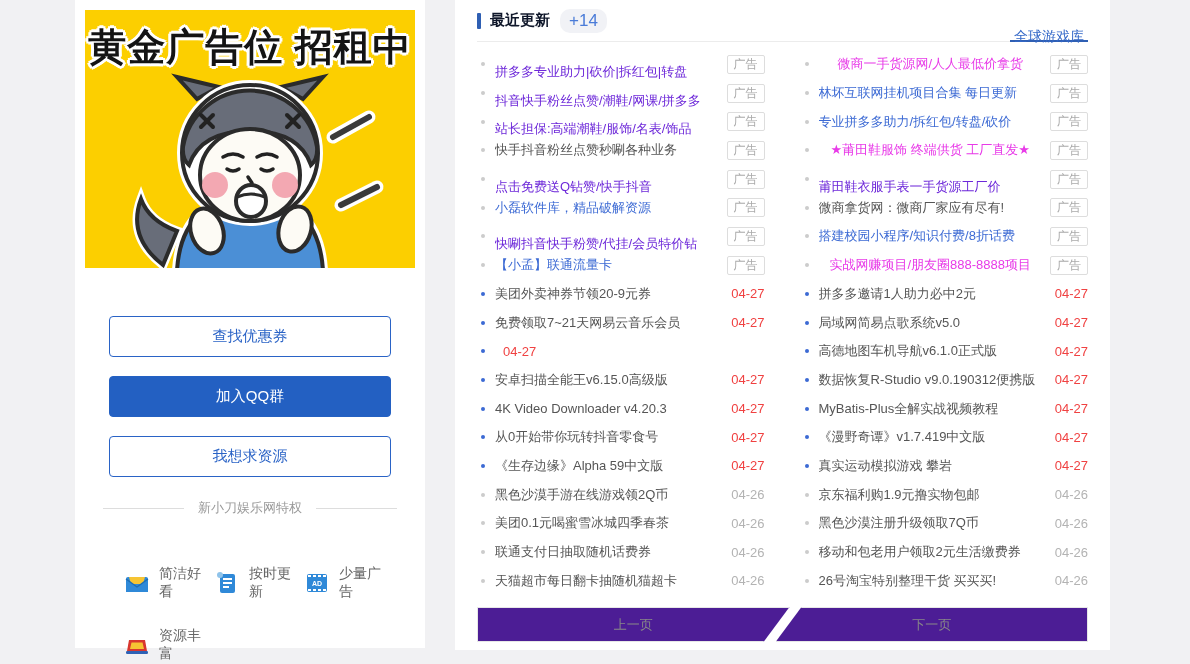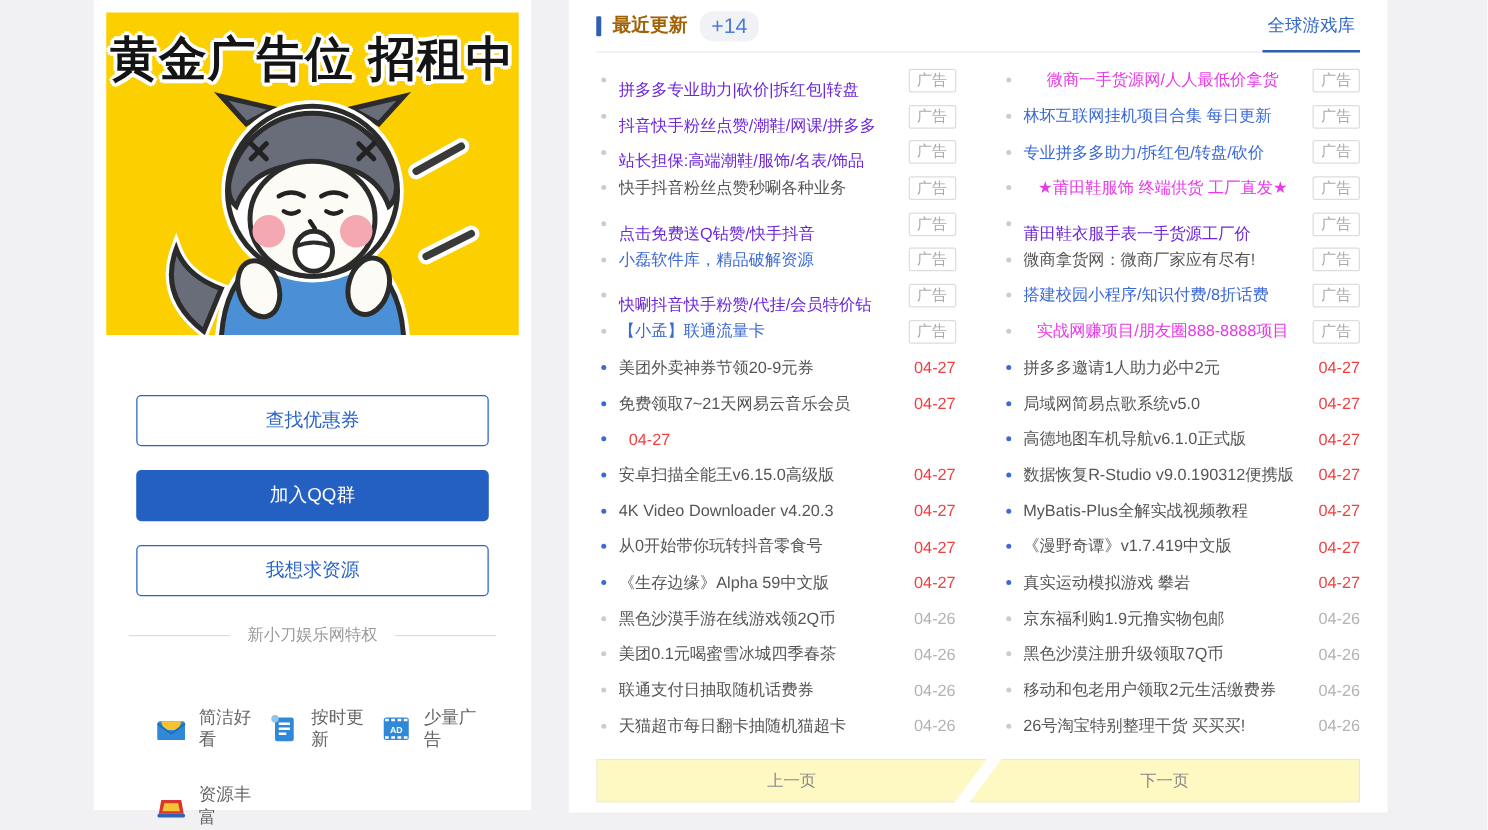--- a/index.html
+++ b/index.html
@@ -42,47 +42,47 @@
   .feature { display:flex; align-items:center; gap:10px; font-size:14px; color:#666; }
   .fe-ic { width:24px; height:24px; flex:0 0 24px; }
 
   
   .right-panel { width:655px; height:650px; background:#fff; padding:0 22px; position:relative; }
   .panel-head {
     height:42px; display:flex; align-items:center; border-bottom:1px solid #ececec;
     position:relative;
   }
   .head-bar { width:4px; height:16px; background:#2f5fb3; border-radius:1px; margin-right:9px; }
-  .head-title { font-size:15px; font-weight:bold; color:#a16207; }
+  .head-title { font-size:15px; font-weight:bold; color:#0f172a; }
   .head-badge {
     margin-left:10px; background:#f1f2f6; color:#4a7bd8; font-size:17px;
     border-radius:10px; padding:2px 9px;
   }
   .head-link {
     margin-left:auto; font-size:14px; color:#3468c8; cursor:pointer;
-    height:42px; line-height:40px; border-bottom:2px solid #2f5fb3; padding:0 4px;
+    height:42px; line-height:40px; border-bottom:2px solid #2f5fb3; padding:16px 4px;
   }
 
   .cols { display:flex; gap:36px; padding-top:8px; }
   .col { flex:1; min-width:0; }
   .row { display:flex; align-items:center; height:28.7px; font-size:13px; }
   .bullet { width:4px; height:4px; border-radius:50%; background:#ccc; flex:0 0 4px; margin:0 10px 0 4px; }
   .bullet.b-new { background:#3c6ad4; }
   .row a { flex:1; min-width:0; overflow:hidden; text-overflow:ellipsis; white-space:nowrap;
            text-decoration:none; cursor:pointer; }
   .t-red { color:#6d28d9;margin-top:15px; } .t-blue { color:#3c6ad4; } .t-magenta { color:#e83ae8;text-align:center; } .t-dark { color:#555; }
   .r-ad { font-size:12px; color:#aaa; border:1px solid #ddd; border-radius:2px;
           padding:0 6px; line-height:17px; margin-left:8px; flex:0 0 auto; }
   .r-new { color:#f04141; margin-left:8px; flex:0 0 auto; }
   .r-old { color:#b3b3b3; margin-left:8px; flex:0 0 auto; }
 
   .pager { display:flex; margin-top:12px; }
   .page-btn {
     flex:1; height:35px; display:flex; align-items:center; justify-content:center;
-    font-size:13px; color:#888; background:#fef9c3; border:1px solid #e7e7e7; cursor:pointer;
+    font-size:13px; color:#888; background:#4c1d95; border:1px solid #e7e7e7; cursor:pointer;
   }
   .page-btn.prev { clip-path:polygon(0 0, 100% 0, calc(100% - 26px) 100%, 0 100%); }
   .page-btn.next { clip-path:polygon(26px 0, 100% 0, 100% 100%, 0 100%); margin-left:-14px; }
 </style>
 </head>
 <body>
 
 <div class="wrap">
 
   <div class="left-panel">

